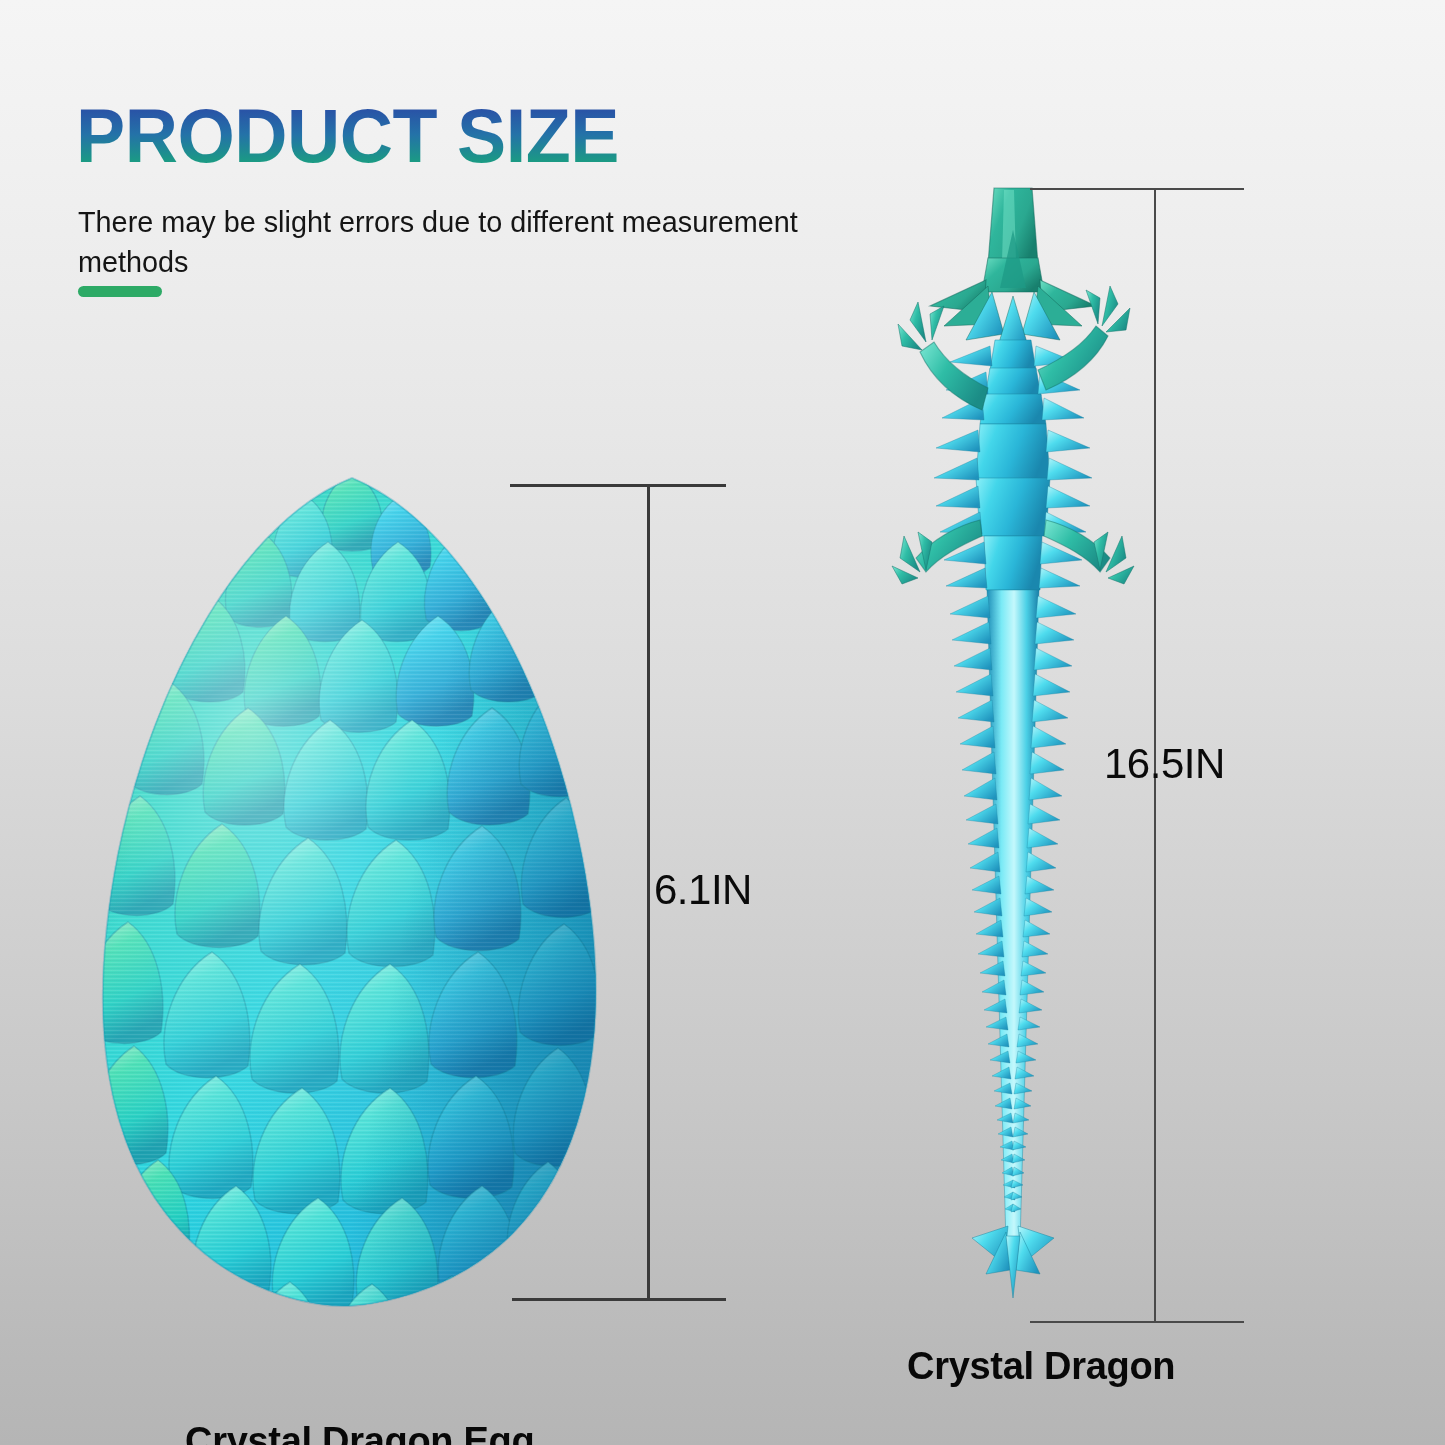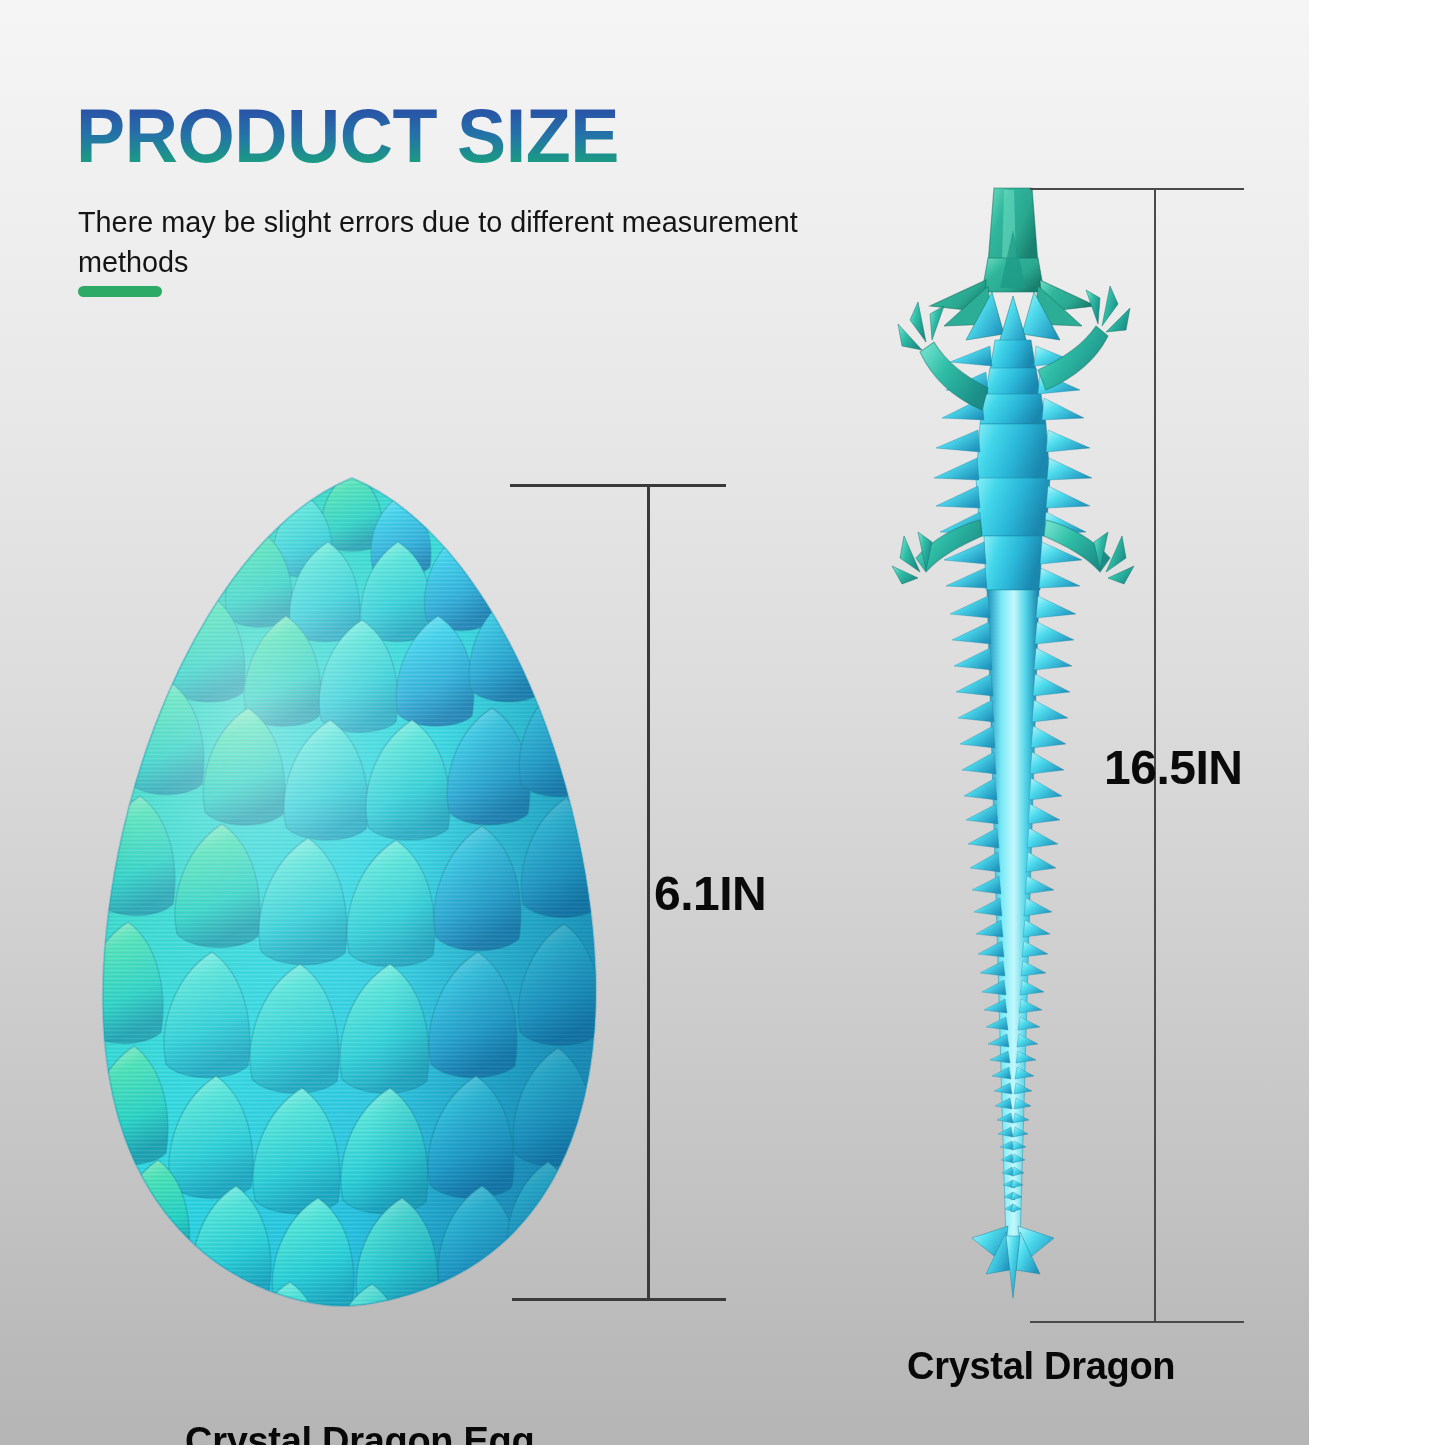--- a/index.html
+++ b/index.html
@@ -5,21 +5,21 @@
 <style>
   * { box-sizing: border-box; margin: 0; padding: 0; }
   html, body {
     width: 1445px;
     height: 1445px;
     overflow: hidden;
     font-family: "Liberation Sans", sans-serif;
   }
   #stage {
     position: relative;
-    width: 1309px;
+    width: 1445px;
     height: 1445px;
     background: linear-gradient(to bottom,
         #f5f5f5 0%,
         #efefef 14%,
         #e7e7e7 30%,
         #dcdcdc 48%,
         #cfcfcf 66%,
         #c3c3c3 82%,
         #b9b9b9 94%,
         #b5b5b5 100%);
@@ -72,22 +72,22 @@
   }
   .dim-h.thin { border-top-width: 2px; border-top-color: #4a4a4a; }
   .dim-v {
     position: absolute;
     width: 0;
     border-left: 3px solid #3a3a3a;
   }
   .dim-v.thin { border-left-width: 2px; border-left-color: #4a4a4a; }
   .dim-label {
     position: absolute;
-    font-size: 48px;
-    font-weight: bold;
+    font-size: 42px;
+    font-weight: normal;
     color: #0a0a0a;
     white-space: nowrap;
     letter-spacing: -0.5px;
   }
 
   
   .caption {
     position: absolute;
     font-size: 38px;
     font-weight: bold;

